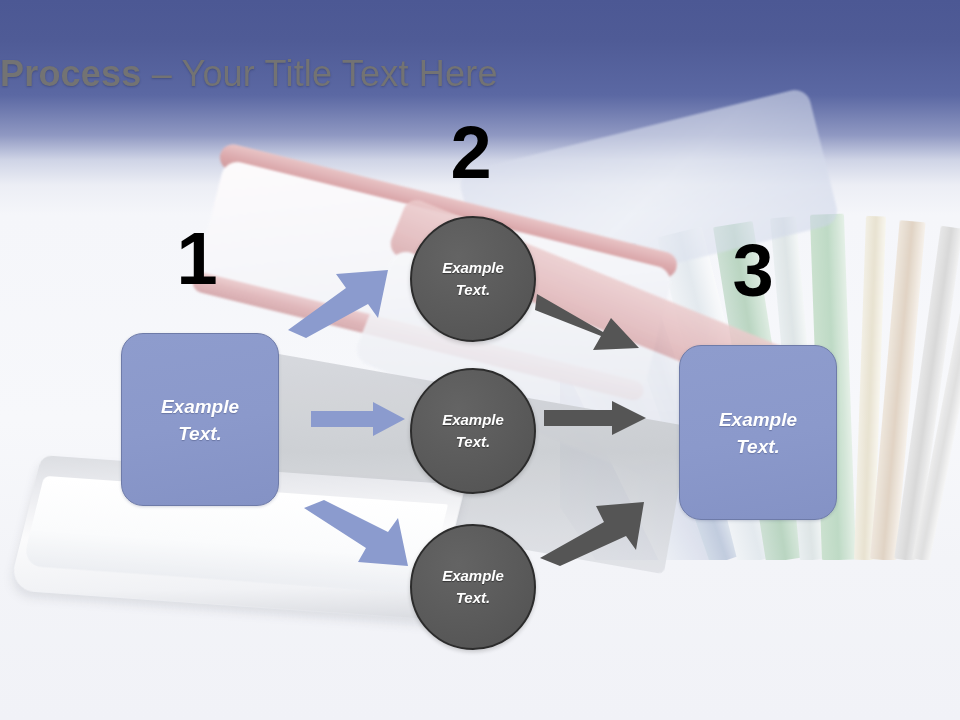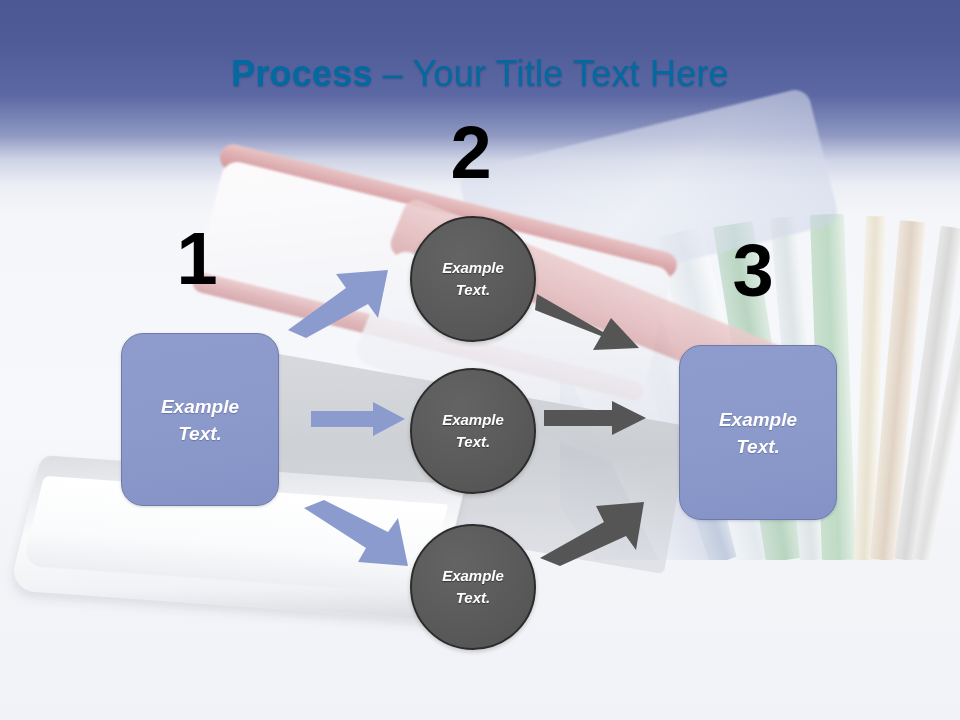--- a/index.html
+++ b/index.html
@@ -77,22 +77,22 @@
     position: absolute;
     filter: blur(0.5px);
   }
 
   
   .title {
     position: absolute;
     top: 52px;
     left: 0;
     width: 960px;
-    text-align: center;
-    color: #0369a1;
+    text-align: left;
+    color: #737373;
     font-size: 36px;
     line-height: 44px;
     letter-spacing: 0.2px;
     text-shadow: 0 1px 2px rgba(30,38,80,0.35);
     white-space: nowrap;
   }
   .title .t-strong { font-weight: bold; }
   .title .t-light  { font-weight: normal; }
 
   

